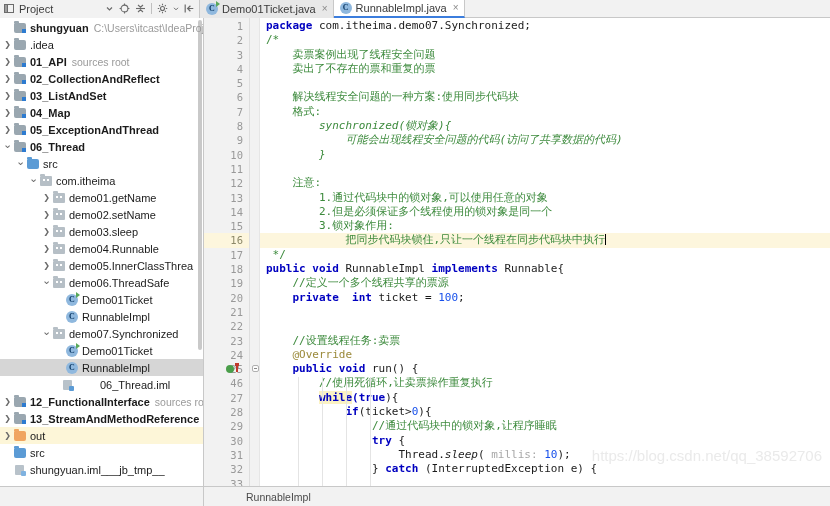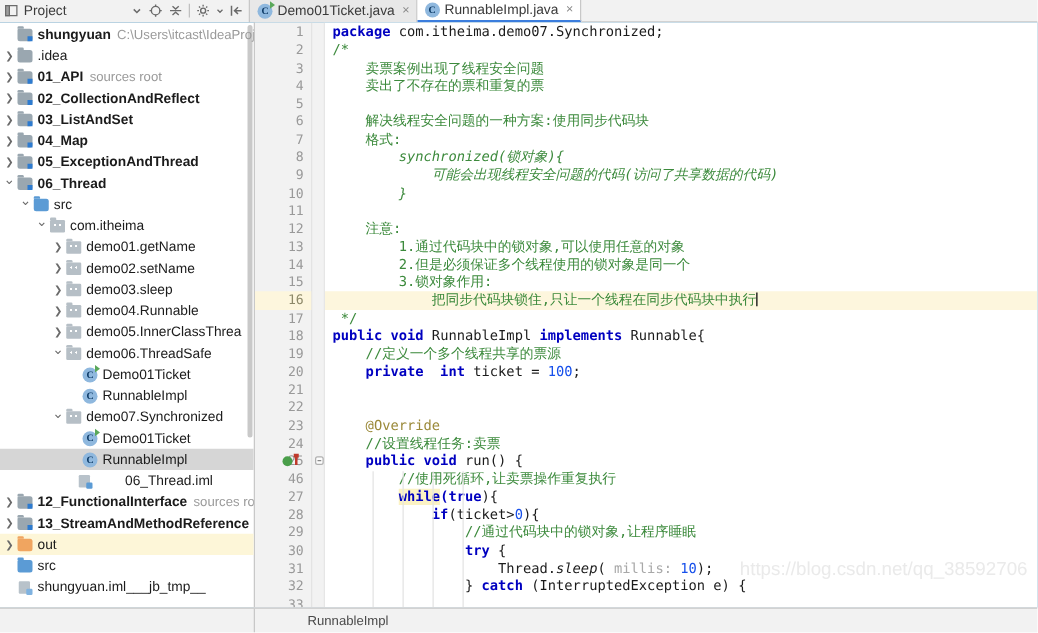--- a/index.html
+++ b/index.html
@@ -568,22 +568,22 @@
           <div class="cline"><span class="cm">        1.通过代码块中的锁对象,可以使用任意的对象</span></div>
           <div class="cline"><span class="cm">        2.但是必须保证多个线程使用的锁对象是同一个</span></div>
           <div class="cline"><span class="cm">        3.锁对象作用:</span></div>
           <div class="cline cur"><span class="cm">            把同步代码块锁住,只让一个线程在同步代码块中执行</span><span class="caret"></span></div>
           <div class="cline"><span class="cm"> */</span></div>
           <div class="cline"><span class="kw">public void </span><span class="plain">RunnableImpl </span><span class="kw">implements </span><span class="plain">Runnable{</span></div>
           <div class="cline"><span class="cm">    //定义一个多个线程共享的票源</span></div>
           <div class="cline"><span class="kw">    private  int </span><span class="plain">ticket = </span><span class="num">100</span><span class="plain">;</span></div>
           <div class="cline"><span class="plain"></span></div>
           <div class="cline"><span class="plain"></span></div>
+          <div class="cline"><span class="cm">    //设置线程任务:卖票</span></div>
           <div class="cline"><span class="ann">    @Override</span></div>
-          <div class="cline"><span class="cm">    //设置线程任务:卖票</span></div>
           <div class="cline"><span class="kw">    public void </span><span class="plain">run() {</span></div>
           <div class="cline"><span class="cm">        //使用死循环,让卖票操作重复执行</span></div>
           <div class="cline"><span class="plain">        </span><span class="hl-kw">while</span><span class="kw">(</span><span class="kw">true</span><span class="plain">){</span></div>
           <div class="cline"><span class="kw">            if</span><span class="plain">(ticket&gt;</span><span class="num">0</span><span class="plain">){</span></div>
           <div class="cline"><span class="cm">                //通过代码块中的锁对象,让程序睡眠</span></div>
           <div class="cline"><span class="kw">                try </span><span class="plain">{</span></div>
           <div class="cline"><span class="plain">                    Thread.</span><span class="mth">sleep</span><span class="plain">( </span><span class="hint">millis:</span><span class="plain"> </span><span class="num">10</span><span class="plain">);</span></div>
           <div class="cline"><span class="plain">                } </span><span class="kw">catch </span><span class="plain">(InterruptedException e) {</span></div>
           <div class="indentg" style="left: 38px; top: 358.5px; height: 114.4px;"></div>
           <div class="indentg" style="left: 62px; top: 358.5px; height: 114.4px;"></div>

